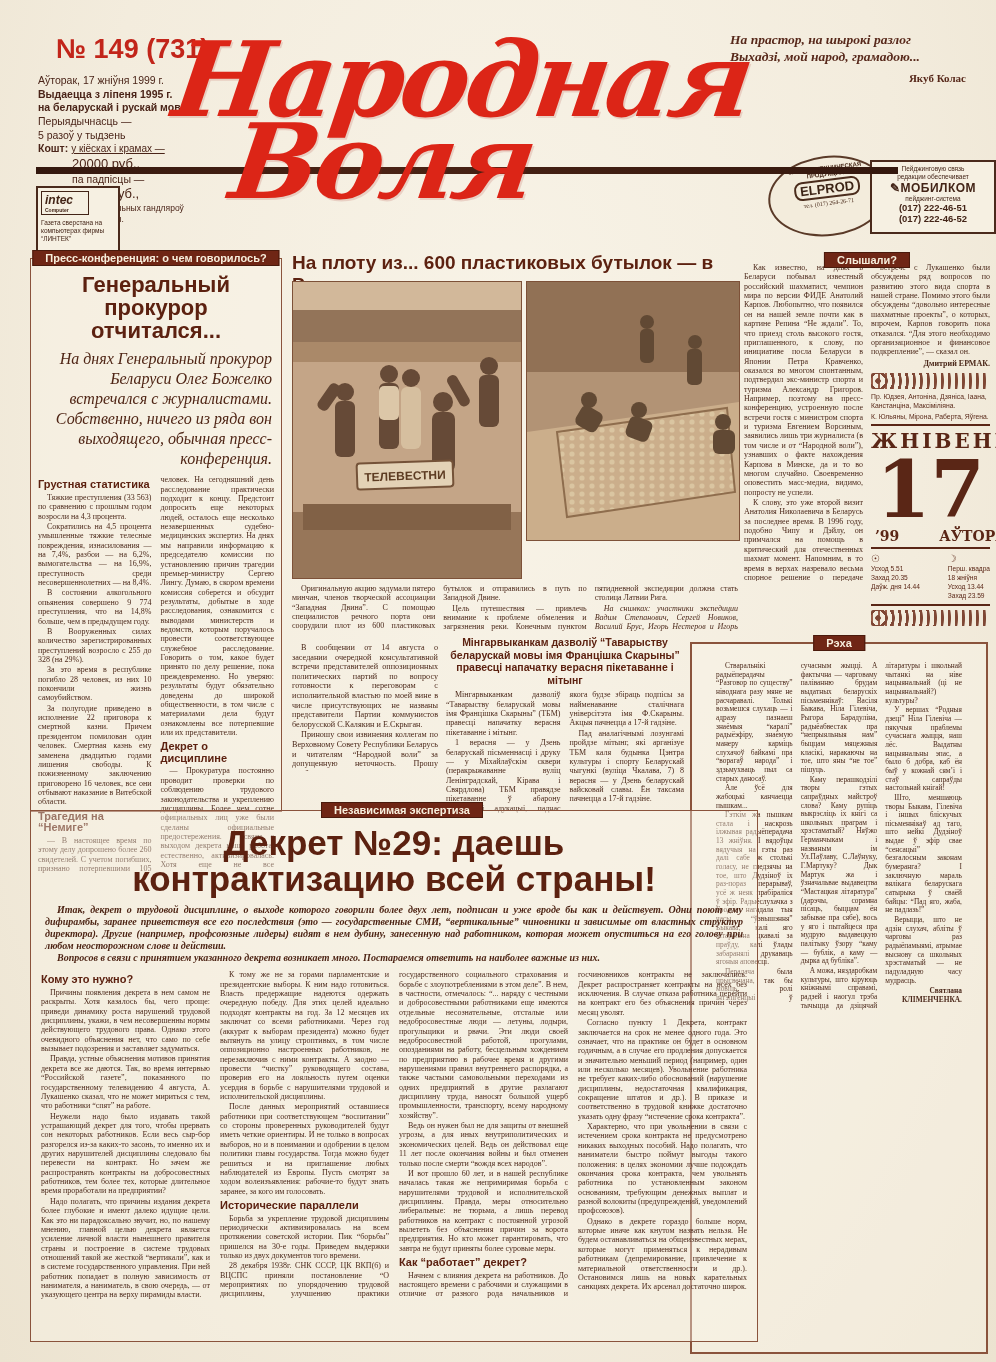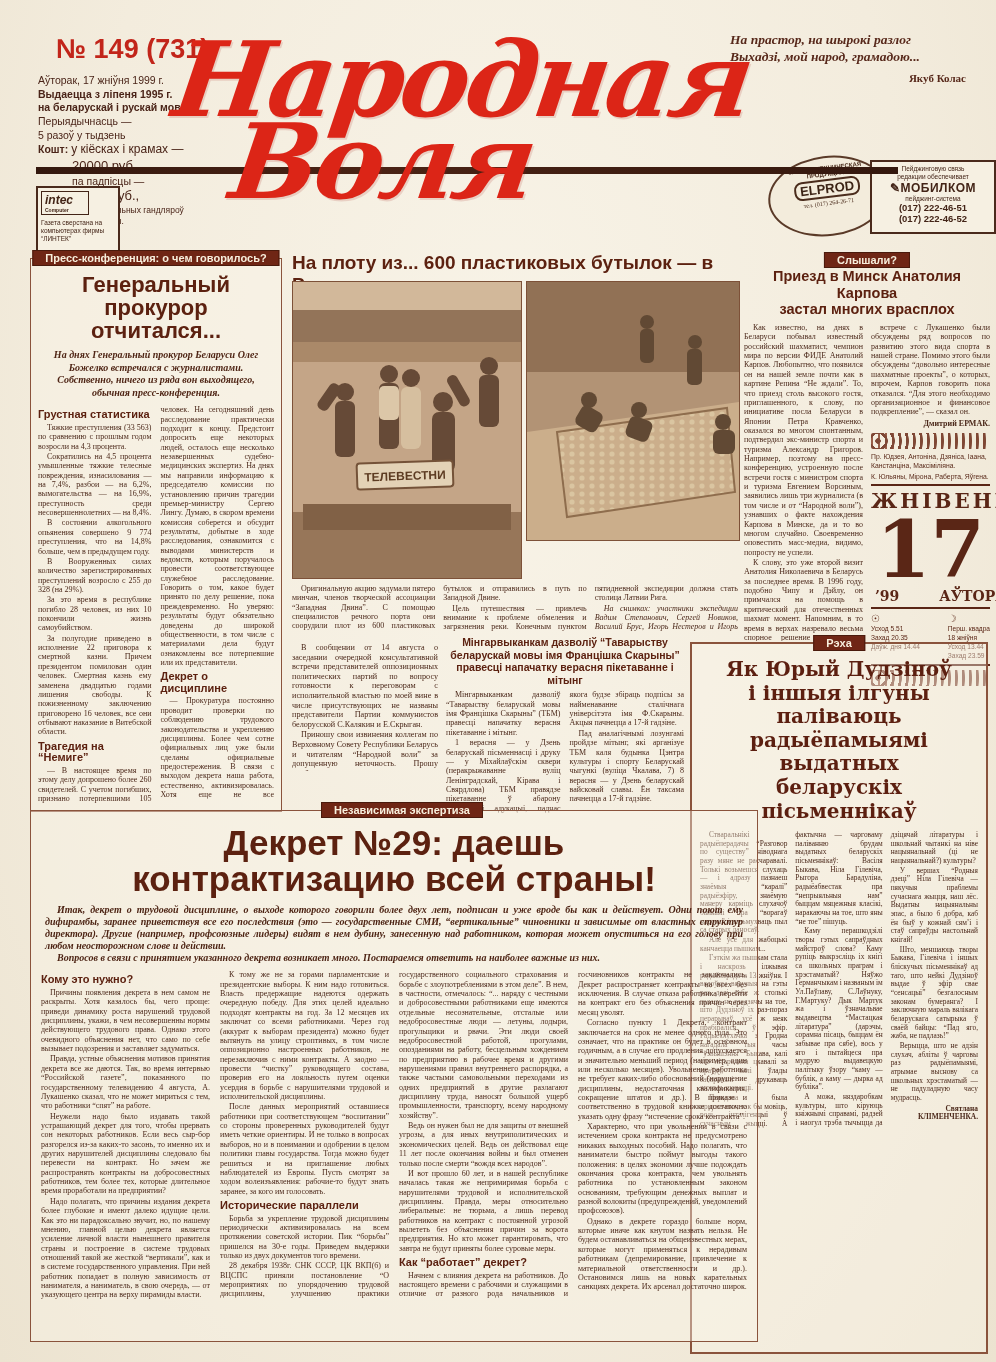--- a/index.html
+++ b/index.html
@@ -21,21 +21,21 @@
   .rule-bar{background:linear-gradient(90deg,#34180e,#4a2315 40%,#34180e);height:7px;z-index:1;}
   .adbox{border:2px solid #4a2a1c;background:#f6f0e2;font-family:"Liberation Sans",sans-serif;
     color:#432417;overflow:hidden;}
   .adbox .tiny{font-size:6.5px;line-height:1.2;}
   
   .artbox{border:1px solid #8a533c;background:rgba(250,245,233,.4);}
   .tab{position:absolute;top:-9px;left:50%;transform:translateX(-50%);
     background:#6f2615;color:#f8efdd;font-family:"Liberation Sans",sans-serif;
     font-weight:bold;font-size:11px;padding:1px 12px;white-space:nowrap;border:1px solid #4a1a0c;}
   .headline{font-family:"Liberation Sans",sans-serif;font-weight:bold;color:#5c2110;text-align:center;}
-  .lead{font-style:italic;font-weight:bold;font-size:10px;line-height:1.25;text-align:center;color:#4f2515;}
+  .lead{font-style:italic;font-weight:normal;font-size:16px;line-height:1.25;text-align:right;color:#4f2515;}
   .body-flow{font-size:8px;line-height:1.17;text-align:justify;color:#4b281a;}
   .body-flow p{margin:0 0 1px;text-indent:9px;}
   .body-flow p.it{font-style:italic;}
   .body-flow p.byl{text-align:right;font-weight:bold;text-indent:0;margin-top:2px;}
   .body-flow h4{font-family:"Liberation Sans",sans-serif;font-size:11px;color:#5c2110;
     text-align:left;margin:4px 0 2px;line-height:1.05;}
   .cols2{column-count:2;column-gap:9px;}
   .cols3{column-count:3;column-gap:8px;}
   .cols4{column-count:4;column-gap:10px;}
   .clip{overflow:hidden;}
@@ -67,21 +67,21 @@
   <div class="abs issue-no" style="left:56px;top:34px;">№ 149 (731)</div>
 
   <div class="abs meta" style="left:38px;top:74px;">
     <div>Аўторак, 17 жніўня 1999 г.</div>
     <div class="b">Выдаецца з ліпеня 1995 г.</div>
     <div class="b">на беларускай і рускай мовах</div>
     <div>Перыядычнасць —</div>
     <div>5 разоў у тыдзень</div>
     <div>
       <span class="b">Кошт:</span>
-      <span style="font-size:12px;">у кіёсках і крамах —</span>
+      <span style="font-size:10px;text-decoration:underline;">у кіёсках і крамах —</span>
       <div class="price price-big">20000 руб.,</div>
       <div class="price">па падпісцы —</div>
       <div class="price price-big">11000 руб.,</div>
       <div class="price" style="font-size:8.5px;">у індывідуальных гандляроў</div>
       <div class="price" style="font-size:8.5px;">— свабодны.</div>
     </div>
   </div>
 
   <div class="abs logo" style="left:175px;top:38px;font-size:104px;">Народная</div>
   <div class="abs logo" style="left:232px;top:120px;font-size:104px;">Воля</div>
@@ -212,24 +212,20 @@
     <div class="subhead-sm" style="font-size:10.5px;">Мінгарвыканкам дазволіў “Таварыству беларускай мовы імя Францішка Скарыны” правесці напачатку верасня пікетаванне і мітынг</div>
     <div class="body-flow cols2 clip" style="margin-top:4px;height:126px;">
         <p>Мінгарвыканкам дазволіў “Таварыству беларускай мовы імя Францішка Скарыны” (ТБМ) правесці напачатку верасня пікетаванне і мітынг.</p>
         <p>1 верасня — у Дзень беларускай пісьменнасці і друку — у Міхайлаўскім сквери (перакрыжаванне вуліц Ленінградскай, Кірава і Свярдлова) ТБМ правядзе пікетаванне ў абарону беларускай адукацыі, падчас якога будзе збіраць подпісы за найменаванне сталічнага універсітэта імя Ф.Скарыны. Акцыя пачнецца а 17-й гадзіне.</p>
         <p>Пад аналагічнымі лозунгамі пройдзе мітынг, які арганізуе ТБМ каля будынка Цэнтра культуры і спорту Беларускай чыгункі (вуліца Чкалава, 7) 8 верасня — у Дзень беларускай вайсковай славы. Ён таксама пачнецца а 17-й гадзіне.</p>
       </div>
   </div>
 
   <div class="abs" style="left:744px;top:258px;width:246px;height:374px;">
     <div class="tab" style="top:-6px;">Слышали?</div>
-    <div class="headline" style="font-size:14.5px;line-height:1.15;margin-top:10px;">
-      <div>Приезд в Минск Анатолия Карпова</div>
-      <div>застал многих врасплох</div>
-    </div>
     <div style="display:flex;gap:8px;margin-top:5px;">
       <div class="body-flow clip" style="width:119px;height:318px;">
           <p>Как известно, на днях в Беларуси побывал известный российский шахматист, чемпион мира по версии ФИДЕ Анатолий Карпов. Любопытно, что появился он на нашей земле почти как в картине Репина “Не ждали”. То, что приезд столь высокого гостя, приглашенного, к слову, по инициативе посла Беларуси в Японии Петра Кравченко, оказался во многом спонтанным, подтвердил экс-министр спорта и туризма Александр Григоров. Например, поэтому на пресс-конференцию, устроенную после встречи гостя с министром спорта и туризма Евгением Ворсиным, заявились лишь три журналиста (в том числе и от “Народной воли”), узнавших о факте нахождения Карпова в Минске, да и то во многом случайно. Своевременно оповестить масс-медиа, видимо, попросту не успели.</p>
           <p>К слову, это уже второй визит Анатолия Николаевича в Беларусь за последнее время. В 1996 году, подобно Чипу и Дэйлу, он примчался на помощь в критический для отечественных шахмат момент. Напомним, в то время в верхах назревало весьма спорное решение о передаче Дворца шахмат и шашек в ведение Национального олимпийского комитета. Карпов тогда лично встречался с Александром Лукашенко, и, думается, именно высокий авторитет чемпиона помог сохранить шахматный дом.</p>
         </div>
       <div style="width:119px;">
         <div class="body-flow">
             <p>встрече с Лукашенко были обсуждены ряд вопросов по развитию этого вида спорта в нашей стране. Помимо этого были обсуждены “довольно интересные шахматные проекты”, о которых, впрочем, Карпов говорить пока отказался. “Для этого необходимо организационное и финансовое подкрепление”, — сказал он.</p>
             <p class="byl">Дмитрий ЕРМАК.</p>
           </div>
@@ -260,28 +256,22 @@
               <div>Захад 23.59</div>
             </div>
           </div>
           <div class="cal-rule"></div>
         </div>
         <div class="ornament" style="margin-top:4px;"></div>
       </div>
     </div>
   </div>
 
-  <div class="abs artbox" style="left:690px;top:642px;width:298px;height:712px;padding:10px 8px 6px;box-sizing:border-box;border-width:2px;">
+  <div class="abs artbox" style="left:690px;top:642px;width:298px;height:712px;padding:10px 24px 6px;box-sizing:border-box;border-width:2px;">
     <div class="tab">Рэха</div>
-    <div style="font-family:'DejaVu Serif',serif;font-weight:bold;font-size:20px;line-height:1.18;text-align:center;color:#5c1f10;margin-top:4px;">
-      <div>Як Юрый Дудзіноў</div>
-      <div>і іншыя ілгуны паліваюць</div>
-      <div>радыёпамыямі выдатных</div>
-      <div>беларускіх пісьменнікаў</div>
-    </div>
     <div class="body-flow cols3 clip" style="font-size:7.4px;margin-top:8px;height:560px;">
         <p>Стваральнікі радыёперадачы “Разговор по существу” ніводнага разу мяне не расчаравалі. Толькі возьмешся слухаць — і адразу пазнаеш знаёмыя “каралі” радыёэфіру, знаёмую манеру карміць слухачоў байкамі пра “ворагаў народа” і здзьмухваць пыл са старых даносаў.</p>
         <p>Але ўсё для жабоцькі канчаецца пышкам...</p>
         <p>Гэткім жа пышкам стала і наскрозь ілжывая радыёперадача 13 жніўня. І вядоўцы вядучыя на гэты раз далі сабе ж столькі голасу, не гледзячы на тое, што Дудзіноў іх раз-пораз перарываў, усё ж неяк прабіраліся ў эфір. Радыёслухачка з Гродна нагадала тыя часы “ўзвышэння” Быкава, калі яго літаральна цкавалі за праўду, калі ўлады забаранялі друкаваць ягоныя аповесці.</p>
         <p>Перадача была прысвечана, так бы мовіць, ролі інтэлігенцыі ў сучасным жыцці. А фактычна — чарговаму паліванню брудам выдатных беларускіх пісьменнікаў: Васіля Быкава, Ніла Гілевіча, Рыгора Барадуліна, радыёабвестак пра “непрыяльныя нам” быццам мяцежныя класікі, наракаючы на тое, што яны “не тое” пішуць.</p>
         <p>Каму перашкодзілі творы гэтых сапраўдных майстроў слова? Каму рупіць выкрэсліць іх кнігі са школьных праграм і хрэстаматый? Няўжо Германчыкам і названым ім Ул.Паўлаву, С.Лаўнуку, Г.Мартуку? Дык Мартук жа і ўзначальвае выдавецтва “Мастацкая літаратура” (дарэчы, сорамна пісаць, быццам ён забывае пра сябе), вось у яго і пытайцеся пра мудрую выдавецкую палітыку ўзору “каму — бублік, а каму — дырка ад бубліка”.</p>
         <p>А можа, няздаробкам культуры, што кіруюць кніжнымі справамі, радзей і наогул трэба тычыцца да дзіцячай літаратуры і школьнай чытанкі на ніве нацыянальнай (ці не нацыянальнай?) культуры?</p>
         <p>У вершах “Родныя дзеці” Ніла Гілевіча — пякучыя праблемы сучаснага жыцця, наш лёс. Выдатны нацыянальны эпас, а было б добра, каб ён быў у кожнай сям’і і стаў сапраўды настольнай кнігай!</p>
         <p>Што, меншаюць творы Быкава, Гілевіча і іншых бліскучых пісьменнікаў ад таго, што нейкі Дудзіноў выдае ў эфір свае “сенсацыі” безгалосным законам бумеранга? І заключную мараль вялікага беларускага сатырыка ў сваёй байцы: “Пад яго, жаба, не падлазь!”</p>
         <p>Верыцца, што не адзін слухач, абліты ў чарговы раз радыёпамыямі, атрымае выснову са школьных хрэстаматый — не падуладную часу мудрасць.</p>

